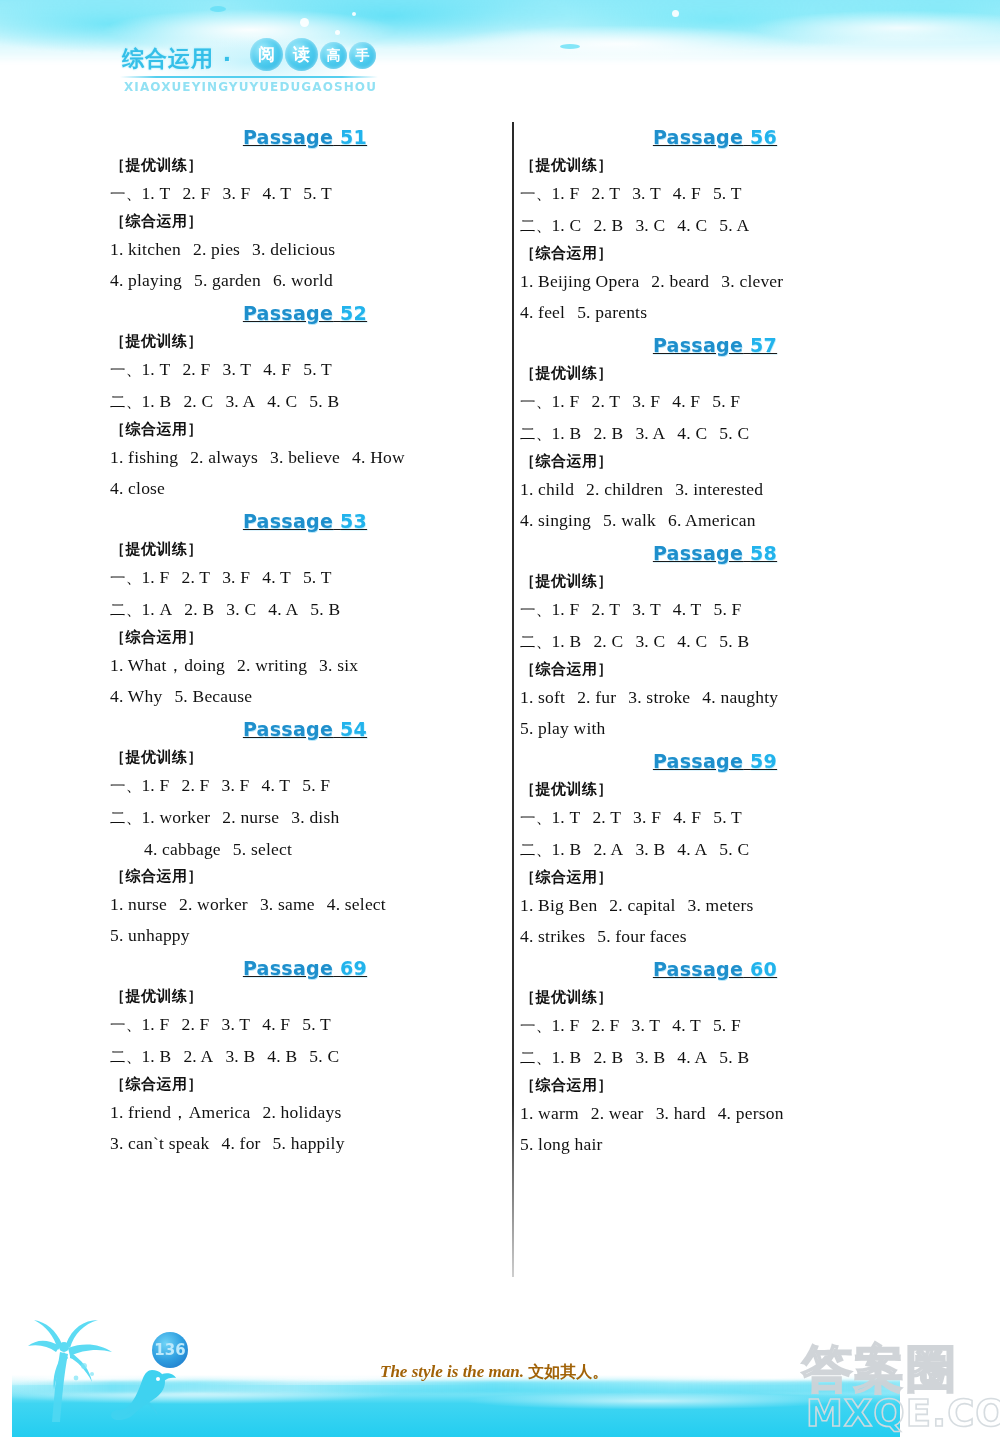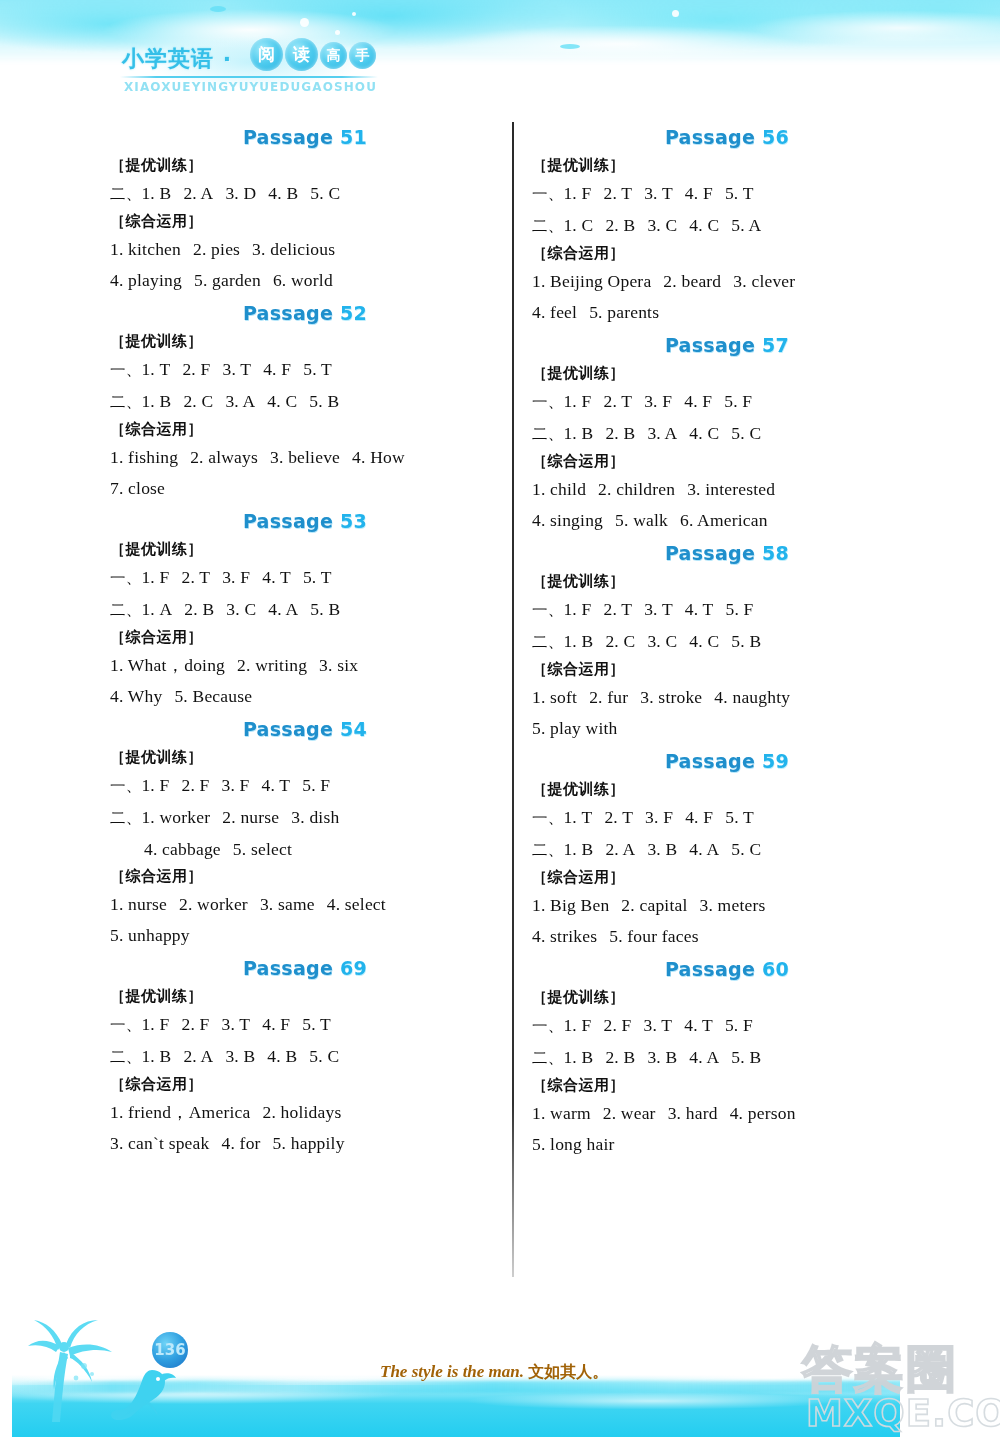--- a/index.html
+++ b/index.html
@@ -123,39 +123,40 @@
     left: 0; top: 120px;
     width: 1000px;
     height: 1160px;
   }
   .col {
     position: absolute;
     top: 0;
     width: 390px;
   }
   .col-left  { left: 110px; }
-  .col-right { left: 520px; margin-left: 12px; }
+  .col-right { left: 520px; }
 
   .divider {
     position: absolute;
     left: 512px; top: 2px;
     width: 2px; height: 1155px;
     background: linear-gradient(180deg, #2a2a2a 0%, #303030 85%, rgba(60,60,60,.25) 100%);
   }
 
   
   .passage { margin-bottom: 4px; }
   .passage-title {
     text-align: center;
     font-family: "DejaVu Sans", sans-serif;
     font-weight: bold;
     font-size: 19px;
     letter-spacing: .3px;
     margin: 6px 0 8px 0;
     white-space: nowrap;
+    text-decoration: underline;
   }
   .passage-title .pw {
     color: #1f8fcc;
     text-shadow: .5px .5px 0 rgba(120,210,245,.55);
   }
   .passage-title .pn {
     color: #22b3ec;
     text-shadow: .5px .5px 0 rgba(140,225,250,.6);
   }
 
@@ -296,50 +297,50 @@
   <div class="speck" style="left:300px;top:18px;width:9px;height:9px;"></div>
   <div class="speck" style="left:335px;top:30px;width:5px;height:5px;"></div>
   <div class="speck" style="left:352px;top:12px;width:4px;height:4px;"></div>
   <div class="speck" style="left:672px;top:10px;width:7px;height:7px;"></div>
   <div class="fleck" style="left:210px;top:6px;width:16px;height:6px;"></div>
   <div class="fleck" style="left:560px;top:44px;width:20px;height:5px;"></div>
 </div>
 
 <div class="logo-block">
   <div class="logo-halo"></div>
-  <div class="logo-cn">小学英语 ·</div>
+  <div class="logo-cn">综合运用 ·</div>
   <div class="logo-bubbles">
     <span class="bub">阅</span>
     <span class="bub">读</span>
     <span class="bub small">高</span>
     <span class="bub small">手</span>
   </div>
   <div class="logo-underline"></div>
   <div class="logo-pinyin">XIAOXUEYINGYUYUEDUGAOSHOU</div>
 </div>
 
 <div class="page-body">
   <div class="divider"></div>
   <div class="col col-left" id="col-left">
       <div class="passage">
         <div class="passage-title"><span class="pw">Passage</span> <span class="pn">51</span></div>
         <div class="section-head">［提优训练］</div>
-        <div class="ans-line"><span class="lead">二、</span><span class="itm">1. B</span><span class="itm">2. A</span><span class="itm">3. D</span><span class="itm">4. B</span><span class="itm">5. C</span></div>
+        <div class="ans-line"><span class="lead">一、</span><span class="itm">1. T</span><span class="itm">2. F</span><span class="itm">3. F</span><span class="itm">4. T</span><span class="itm">5. T</span></div>
         <div class="section-head">［综合运用］</div>
         <div class="ans-line"><span class="itm">1. kitchen</span><span class="itm">2. pies</span><span class="itm">3. delicious</span></div>
         <div class="ans-line"><span class="itm">4. playing</span><span class="itm">5. garden</span><span class="itm">6. world</span></div>
       </div>
       <div class="passage">
         <div class="passage-title"><span class="pw">Passage</span> <span class="pn">52</span></div>
         <div class="section-head">［提优训练］</div>
         <div class="ans-line"><span class="lead">一、</span><span class="itm">1. T</span><span class="itm">2. F</span><span class="itm">3. T</span><span class="itm">4. F</span><span class="itm">5. T</span></div>
         <div class="ans-line"><span class="lead">二、</span><span class="itm">1. B</span><span class="itm">2. C</span><span class="itm">3. A</span><span class="itm">4. C</span><span class="itm">5. B</span></div>
         <div class="section-head">［综合运用］</div>
         <div class="ans-line"><span class="itm">1. fishing</span><span class="itm">2. always</span><span class="itm">3. believe</span><span class="itm">4. How</span></div>
-        <div class="ans-line"><span class="itm">7. close</span></div>
+        <div class="ans-line"><span class="itm">4. close</span></div>
       </div>
       <div class="passage">
         <div class="passage-title"><span class="pw">Passage</span> <span class="pn">53</span></div>
         <div class="section-head">［提优训练］</div>
         <div class="ans-line"><span class="lead">一、</span><span class="itm">1. F</span><span class="itm">2. T</span><span class="itm">3. F</span><span class="itm">4. T</span><span class="itm">5. T</span></div>
         <div class="ans-line"><span class="lead">二、</span><span class="itm">1. A</span><span class="itm">2. B</span><span class="itm">3. C</span><span class="itm">4. A</span><span class="itm">5. B</span></div>
         <div class="section-head">［综合运用］</div>
         <div class="ans-line"><span class="itm">1. What，doing</span><span class="itm">2. writing</span><span class="itm">3. six</span></div>
         <div class="ans-line"><span class="itm">4. Why</span><span class="itm">5. Because</span></div>
       </div>

